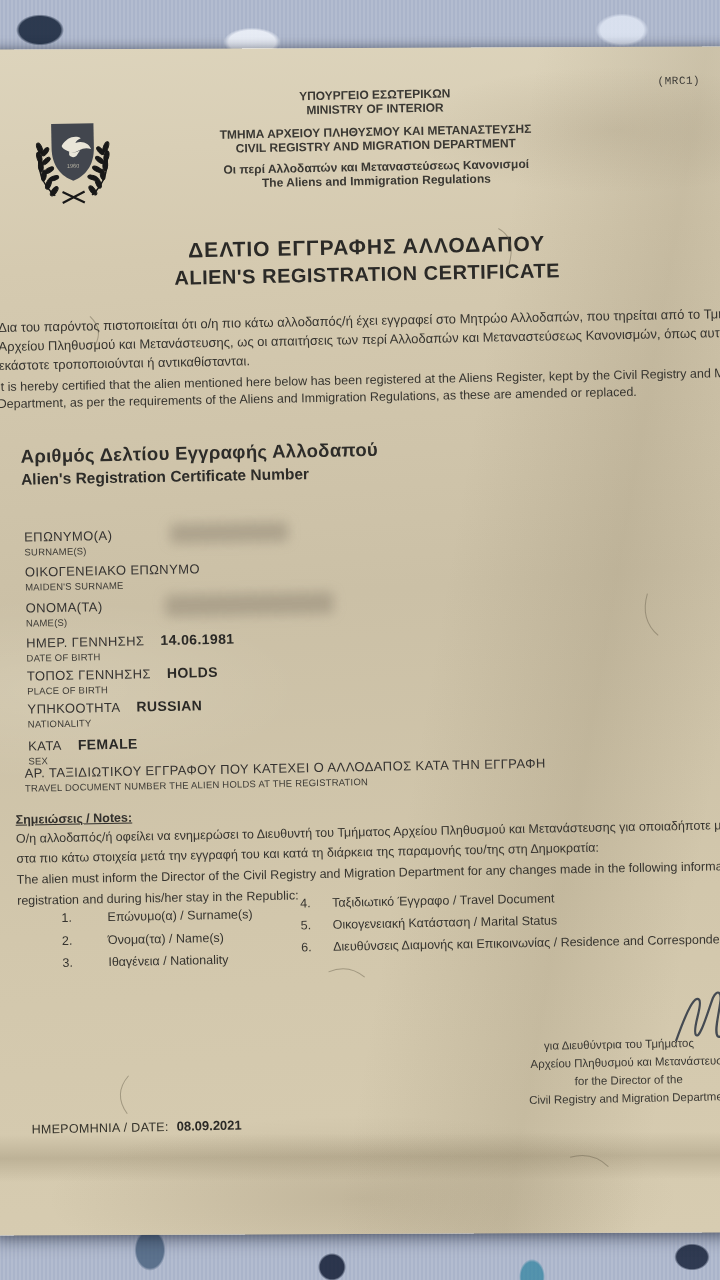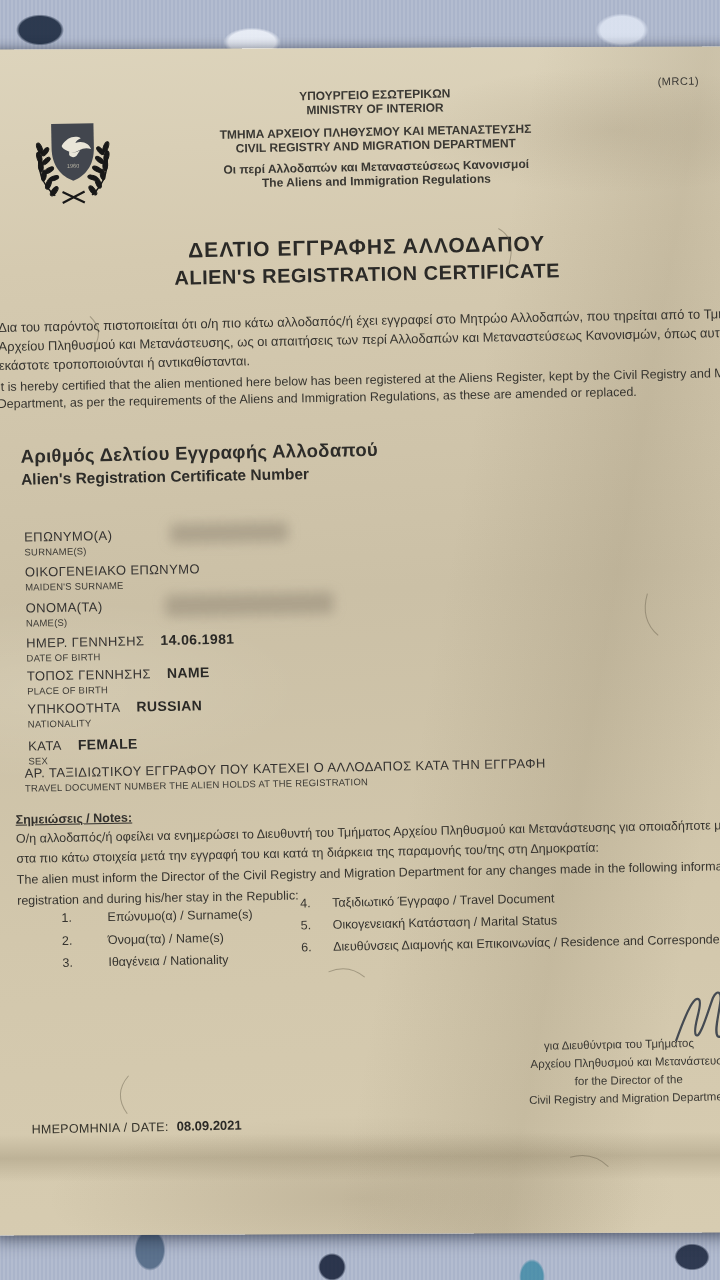--- a/index.html
+++ b/index.html
@@ -36,21 +36,21 @@
     content:"";position:absolute;inset:0;pointer-events:none;
     background:
       linear-gradient(100deg, transparent 58%, rgba(120,108,82,.16) 76%, transparent 90%),
       radial-gradient(ellipse 300px 90px at 85% 7%,  rgba(115,100,75,.14), transparent 70%),
       radial-gradient(ellipse 360px 130px at 8% 54%, rgba(255,255,240,.13), transparent 70%),
       radial-gradient(ellipse 420px 110px at 50% 97%,rgba(110,95,70,.20), transparent 75%),
       linear-gradient(to bottom, transparent 91.5%, rgba(105,92,65,.22) 93.5%, transparent 95.5%);
   }
   .content{position:absolute;inset:0;transform:rotate(-0.85deg);transform-origin:40px 40px;color:#33312d;}
   .abs{position:absolute;white-space:nowrap;}
-  .form-code{font-size:11px;letter-spacing:.5px;color:#3c3a36;}
+  .form-code{font-size:11px;letter-spacing:.5px;color:#3c3a36;font-family:Liberation Mono, monospace;}
   .hblock{width:470px;text-align:center;font-weight:bold;font-size:12px;line-height:13.5px;color:#3a3833;}
   .hgap{height:10px;}
   .title{width:540px;text-align:center;font-weight:bold;color:#2b2a27;}
   .title .t1{font-size:21px;letter-spacing:1px;}
   .title .t2{font-size:20px;letter-spacing:.5px;margin-top:4px;}
   .par{font-size:13px;color:#36342f;}
   .par-en{font-size:12.5px;color:#36342f;}
   .cnum-el{font-size:18.5px;font-weight:bold;letter-spacing:.3px;color:#2d2c29;}
   .cnum-en{font-size:15.5px;font-weight:bold;color:#2d2c29;}
   .frow{position:absolute;left:26px;white-space:nowrap;}
@@ -158,21 +158,21 @@
       <div class="fsub">NAME(S)</div>
     </div>
     <div class="redact" style="left:166px;top:548px;width:168px;height:22px"></div>
 
     <div class="frow" style="top:584px">
       <div><span class="flab">ΗΜΕΡ. ΓΕΝΝΗΣΗΣ</span><span class="fval">14.06.1981</span></div>
       <div class="fsub">DATE OF BIRTH</div>
     </div>
 
     <div class="frow" style="top:617px">
-      <div><span class="flab">ΤΟΠΟΣ ΓΕΝΝΗΣΗΣ</span><span class="fval">NAME</span></div>
+      <div><span class="flab">ΤΟΠΟΣ ΓΕΝΝΗΣΗΣ</span><span class="fval">HOLDS</span></div>
       <div class="fsub">PLACE OF BIRTH</div>
     </div>
 
     <div class="frow" style="top:650px">
       <div><span class="flab">ΥΠΗΚΟΟΤΗΤΑ</span><span class="fval">RUSSIAN</span></div>
       <div class="fsub">NATIONALITY</div>
     </div>
 
     <div class="frow" style="top:687px">
       <div><span class="flab">ΚΑΤΑ</span><span class="fval">FEMALE</span></div>

